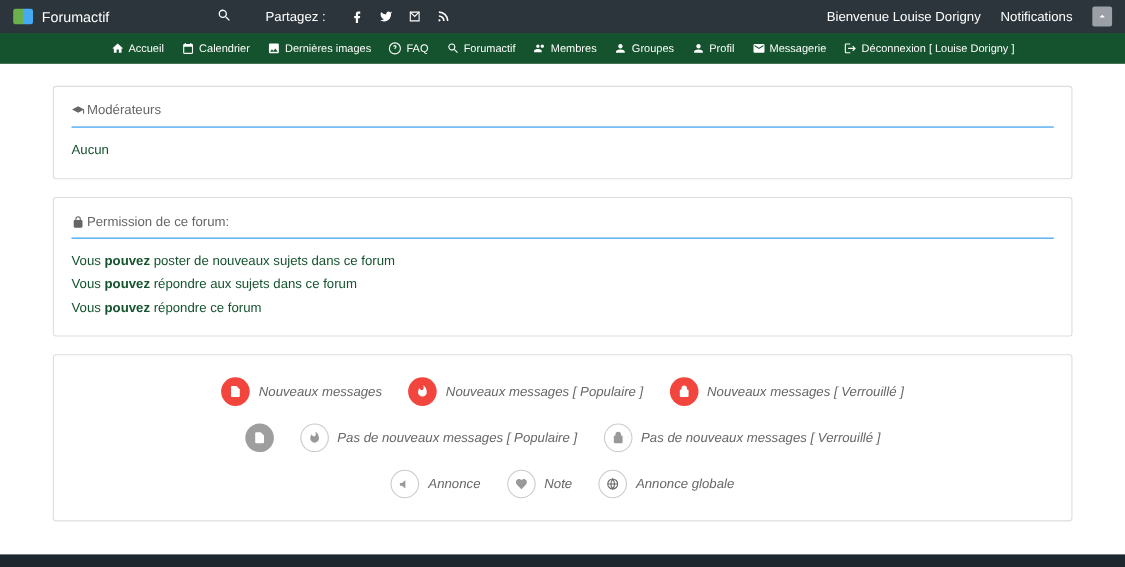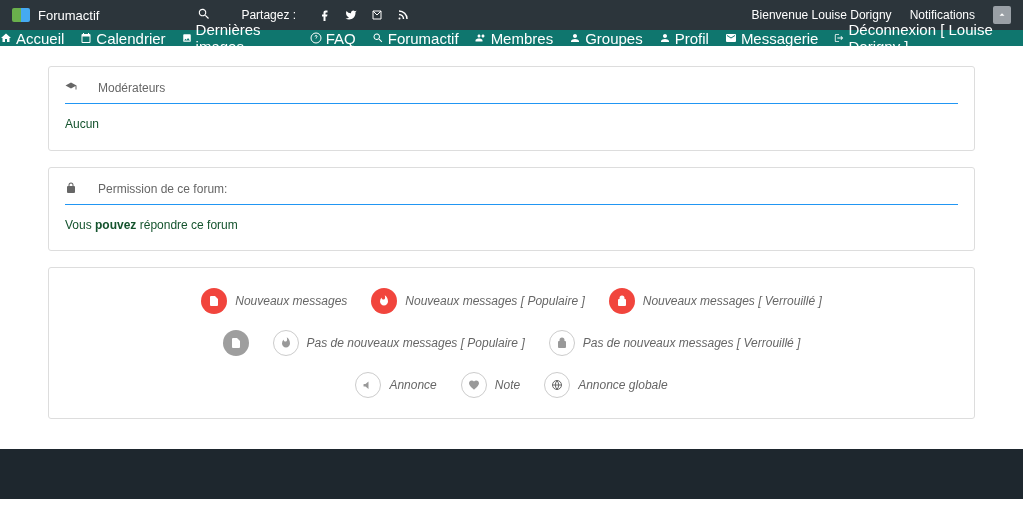--- a/index.html
+++ b/index.html
@@ -12,28 +12,28 @@
 .brand { font-size: 13px; color: #fff; }
 .search-icon { margin-left: 90px; cursor: pointer; }
 .share-label { margin-left: 22px; font-size: 12px; }
 .social-icons { display: flex; gap: 0; margin-left: 8px; }
 .social-btn { width: 26px; height: 30px; display: flex; align-items: center; justify-content: center; cursor: pointer; }
 .topbar-right { margin-left: auto; display: flex; align-items: center; gap: 18px; }
 .topbar-right span { font-size: 12px; }
 .scroll-top { width: 18px; height: 18px; background: #9aa0a6; display: flex; align-items: center; justify-content: center; border-radius: 2px; cursor: pointer; }
 
 
-.navbar { background: #0f766e; height: 16px; display: flex; align-items: center; justify-content: center; gap: 16px; color: #fff; font-size: 15px; }
+.navbar { background: #14532d; height: 28px; display: flex; align-items: center; justify-content: center; gap: 16px; color: #fff; font-size: 10px; }
 .nav-item { display: flex; align-items: center; gap: 4px; cursor: pointer; }
 .nav-item svg { width: 12px; height: 12px; }
 
 
 .container { padding: 20px 48px 30px; }
 .panel { background: #fff; border: 1px solid #ddd; border-radius: 3px; padding: 14px 16px; margin-bottom: 16px; }
-.panel-title { color: #666; font-size: 12px; border-bottom: 1px solid #2196f3; padding-bottom: 8px; margin-bottom: 10px; display: flex; align-items: flex-start; gap: 21px; }
+.panel-title { color: #666; font-size: 12px; border-bottom: 1px solid #2196f3; padding-bottom: 8px; margin-bottom: 10px; display: flex; align-items: flex-end; gap: 2px; }
 .panel-body { color: #14532d; font-size: 12px; line-height: 1.8; }
 .panel-body strong { font-weight: bold; }
 
 
 .legend { background: #fff; border: 1px solid #ddd; border-radius: 3px; padding: 20px; font-style: italic; }
 .legend-row { display: flex; justify-content: center; align-items: center; gap: 24px; margin-bottom: 16px; }
 .legend-row:last-child { margin-bottom: 0; }
 .legend-item { display: flex; align-items: center; gap: 8px; color: #666; font-size: 12px; }
 .legend-icon { width: 26px; height: 26px; border-radius: 50%; display: flex; align-items: center; justify-content: center; }
 .icon-red { background: #f1453d; color: #fff; }
@@ -171,20 +171,22 @@
   </div>
 
   <div class="panel">
     <div class="panel-title">
       <svg width="12" height="12" viewBox="0 0 24 24">
           <path d="M18 8h-1V6a5 5 0 0 0-10 0v2H6a2 2 0 0 0-2 2v10a2 2 0 0 0 2 2h12a2 2 0 0 0 2-2V10a2 2 0 0 0-2-2zM9 6a3 3 0 0 1 6 0v2H9V6z"></path>
         </svg>
       <span>Permission de ce forum:</span>
     </div>
     <div class="panel-body">
+      <div><span>Vous </span><strong>pouvez</strong><span> poster de nouveaux sujets dans ce forum</span></div>
+      <div><span>Vous </span><strong>pouvez</strong><span> répondre aux sujets dans ce forum</span></div>
       <div><span>Vous </span><strong>pouvez</strong><span> répondre ce forum</span></div>
     </div>
   </div>
 
   <div class="legend">
     <div class="legend-row">
       <div class="legend-item">
           <div class="legend-icon icon-red">
             <svg width="12" height="12" viewBox="0 0 24 24" fill="#fff">
               <path d="M14 2H6a2 2 0 0 0-2 2v16a2 2 0 0 0 2 2h12a2 2 0 0 0 2-2V8l-6-6z"></path>

